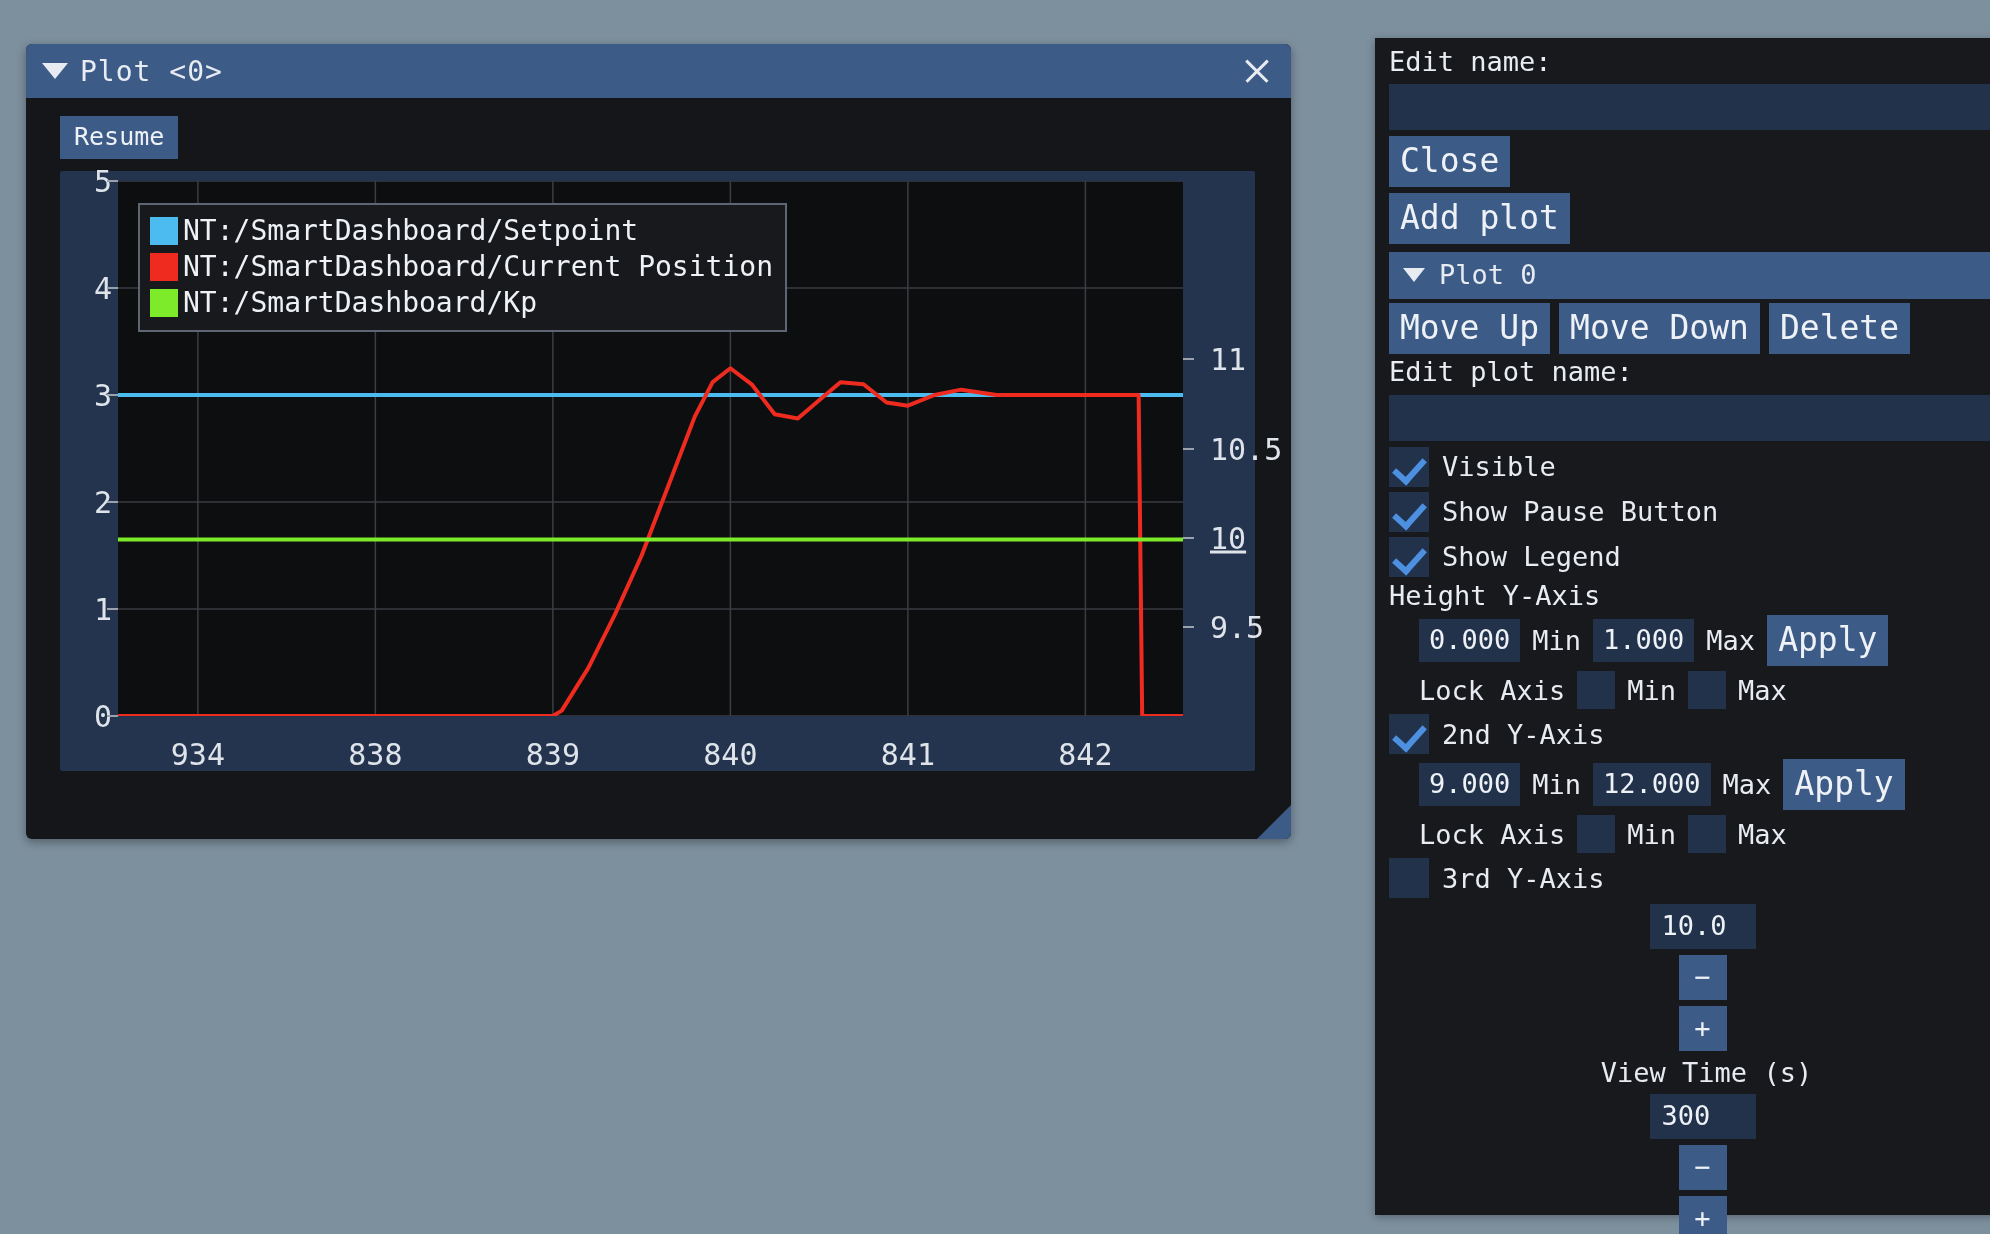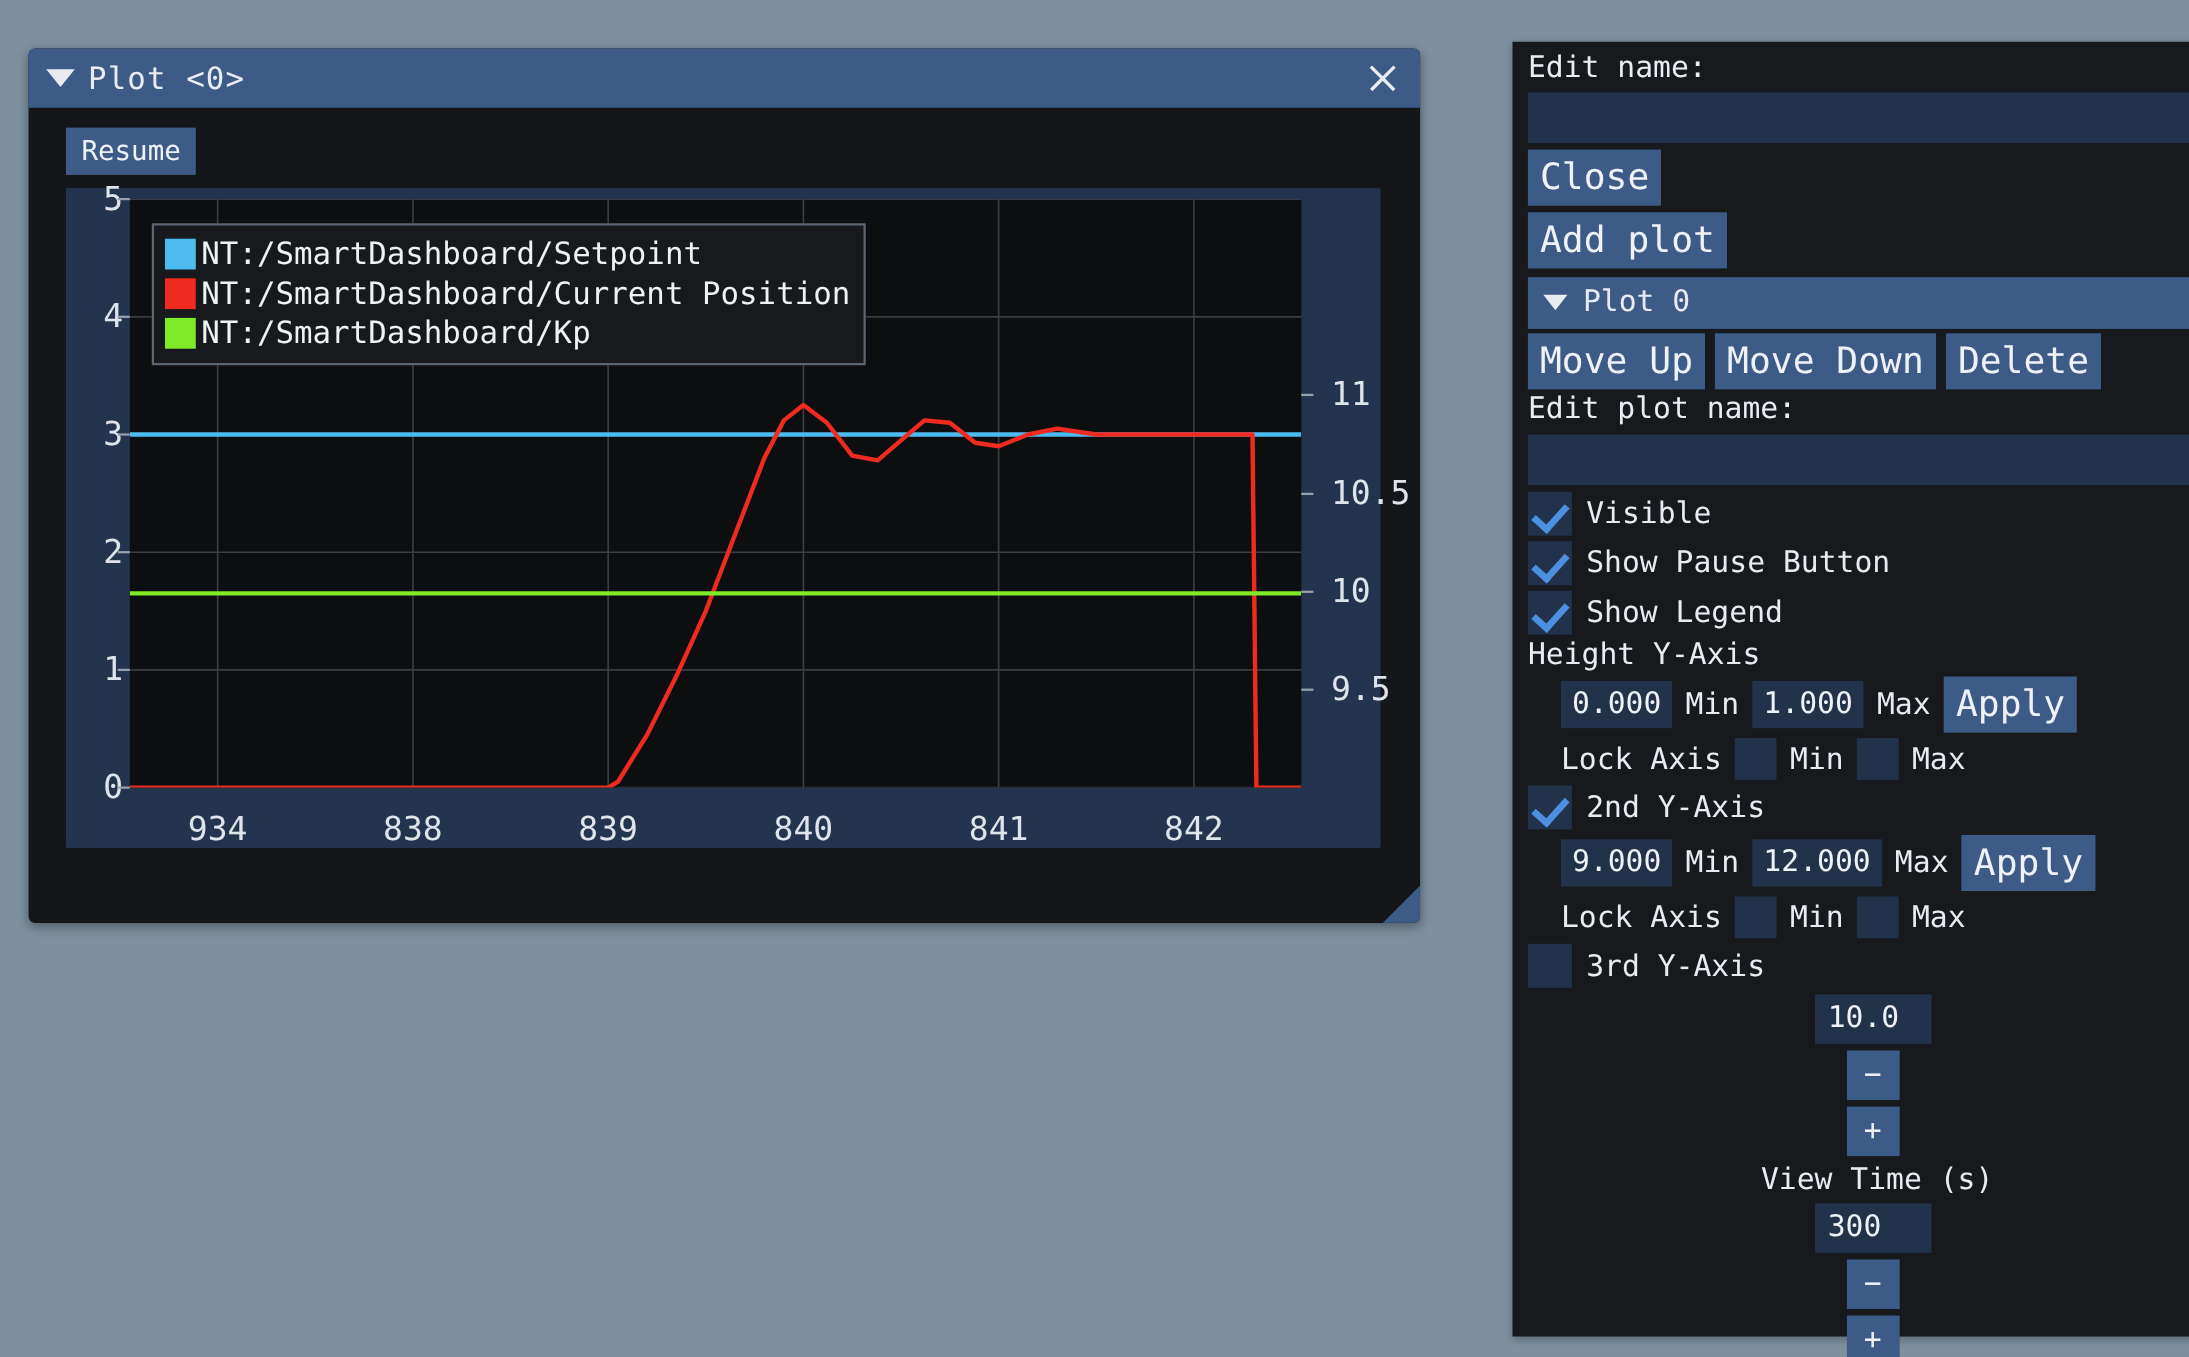--- a/index.html
+++ b/index.html
@@ -272,21 +272,21 @@
               <div class="ylabel" style="top: 321px;">2</div>
               <div class="tickmark-l" style="top: 321px;"></div>
               <div class="ylabel" style="top: 214px;">3</div>
               <div class="tickmark-l" style="top: 214px;"></div>
               <div class="ylabel" style="top: 107px;">4</div>
               <div class="tickmark-l" style="top: 107px;"></div>
               <div class="ylabel" style="top: 0px;">5</div>
               <div class="tickmark-l" style="top: 0px;"></div>
               <div class="y2label" style="top: 445.833px;">9.5</div>
               <div class="tickmark-r" style="top: 445.833px;"></div>
-              <div class="y2label" style="top: 356.667px;">10</div>
+              <div class="y2label" style="top: 356.667px; text-decoration: underline;">10</div>
               <div class="tickmark-r" style="top: 356.667px;"></div>
               <div class="y2label" style="top: 267.5px;">10.5</div>
               <div class="tickmark-r" style="top: 267.5px;"></div>
               <div class="y2label" style="top: 178.333px;">11</div>
               <div class="tickmark-r" style="top: 178.333px;"></div>
               <div class="xlabel" style="left: 79.875px;">934</div>
               <div class="xlabel" style="left: 257.375px;">838</div>
               <div class="xlabel" style="left: 434.875px;">839</div>
               <div class="xlabel" style="left: 612.375px;">840</div>
               <div class="xlabel" style="left: 789.875px;">841</div>

